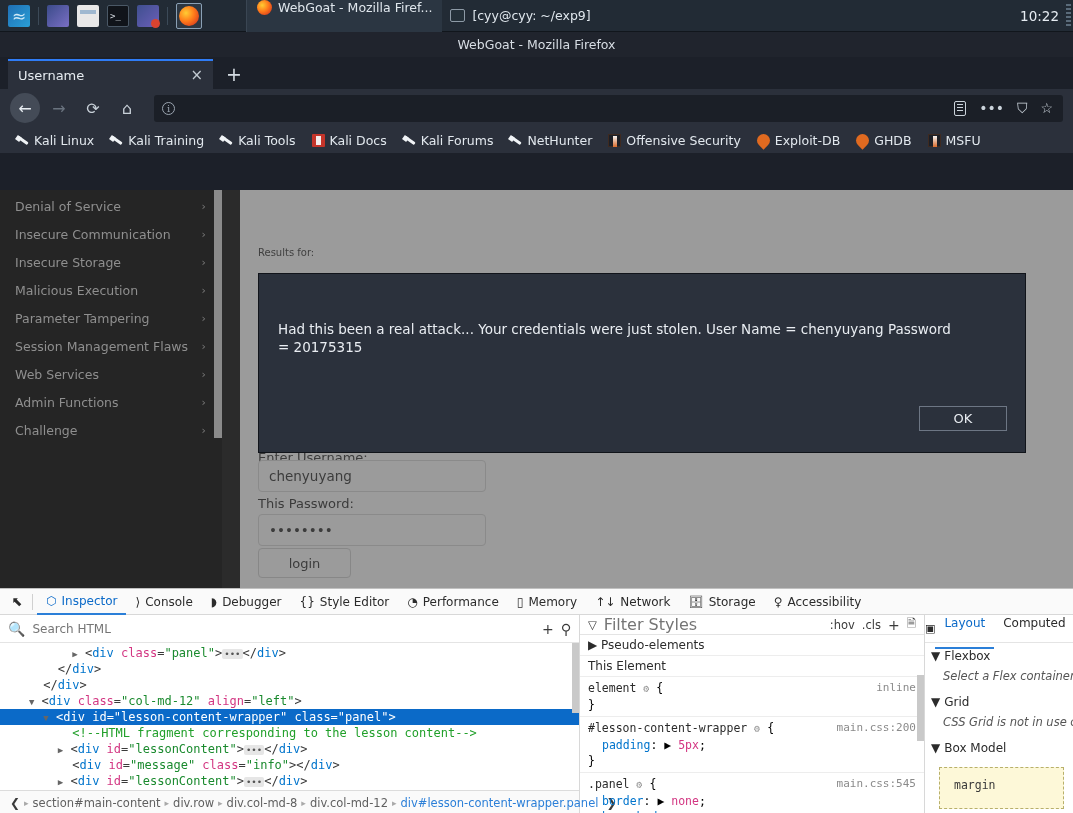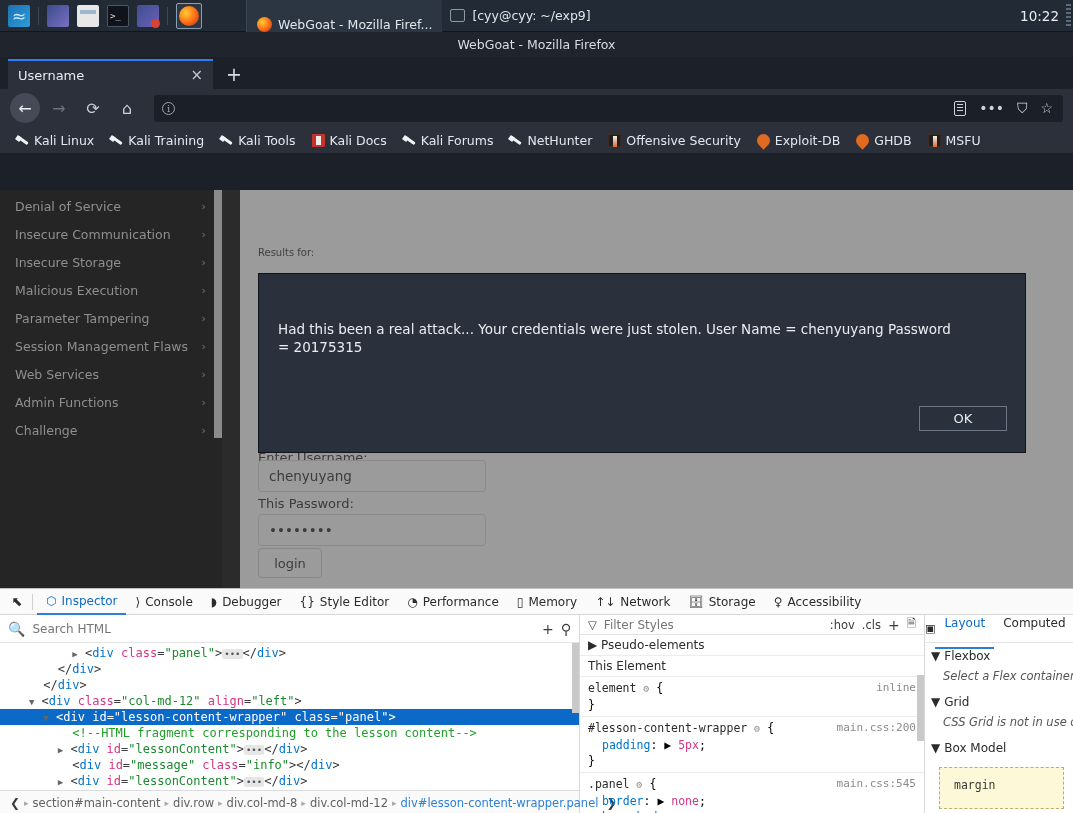--- a/index.html
+++ b/index.html
@@ -35,21 +35,21 @@
   .ic-app4 { background: linear-gradient(135deg,#3f4f8f,#6b5fb8); }
   .ic-app4:after{ content:""; position:absolute; right:-1px; bottom:-1px; width:9px;height:9px;
                   border-radius:50%; background:#d9432f;}
   .tb-active {
     border:1px solid #8aa0b5; background:#2d3742; padding:2px; margin:0 4px;
     height:26px; display:flex; align-items:center; border-radius:2px;
   }
   .ic-ff { width:20px;height:20px;border-radius:50%;
            background: radial-gradient(circle at 35% 35%, #ffcc33 0%, #ff7a1a 45%, #e24b1d 75%, #9c2d12 100%); }
   .tb-win {
-    margin-left: 36px; height:32px; display:flex; align-items:flex-end; gap:6px;
+    margin-left: 36px; height:32px; display:flex; align-items:flex-start; gap:6px;
     background:#2b3642; padding: 0 10px; border-left:1px solid #3a4653;
   }
   .ic-ff-s { width:15px;height:15px;border-radius:50%;
            background: radial-gradient(circle at 35% 35%, #ffcc33 0%, #ff7a1a 45%, #e24b1d 75%, #9c2d12 100%); }
   .tb-win-label { color:#dfe6ec; font-size:12.5px; white-space:nowrap; }
   .tb-win2 { height:32px; display:flex; align-items:center; gap:7px; padding:0 8px; }
   .ic-term-s { width:15px;height:13px; border:1px solid #8d9aa6; background:#243039; border-radius:2px;}
   .tb-clock { margin-left:auto; color:#e6ecf2; font-size:13.5px; padding-right:14px; }
   .tb-grip { position:absolute; right:2px; top:4px; width:5px; height:24px;
              background: repeating-linear-gradient(to bottom,#5a6b7a 0 2px, transparent 2px 4px); }
@@ -119,21 +119,21 @@
                   background:#2b313c; border:1px solid #11141a; }
   #alert-text { color:#e9edf2; font-size:13.5px; line-height:18px; padding:46px 0 0 19px;
                 max-width:700px; }
   #alert-ok { position:absolute; right:18px; bottom:21px; width:88px; height:25px;
               background:#2b313c; border:1px solid #6d7684; color:#e9edf2;
               font-size:13px; font-family:"DejaVu Sans",sans-serif; cursor:pointer; }
   .form-label { position:absolute; left:18px; color:#3b3b3b; font-size:13px; }
   .form-input { position:absolute; left:18px; width:228px; height:32px; background:#9b9b9b;
                 border:1px solid #8a8a8a; border-radius:4px; color:#3c3c3c;
                 font-size:13.5px; padding:0 10px; font-family:"DejaVu Sans",sans-serif; }
-  #login-btn { position:absolute; left:18px; top:358px; width:64px; height:30px;
+  #login-btn { position:absolute; left:18px; top:358px; width:93px; height:30px;
                background:#9b9b9b; border:1px solid #878787; border-radius:4px;
                color:#3c3c3c; font-size:13px; font-family:"DejaVu Sans",sans-serif;
                cursor:pointer; }
 
   
   #devtools { position:absolute; top:588px; left:0; width:1073px; height:225px;
               background:#ffffff; border-top:1px solid #c0c0c0;
               font-family:"DejaVu Sans", sans-serif; }
   #dt-toolbar { height:26px; display:flex; align-items:center; background:#fafafa;
                 border-bottom:1px solid #d8d8d8; padding-left:6px; }
@@ -171,21 +171,21 @@
   .bc-arrow { color:#3a3a3a; font-size:12px; padding:0 4px; cursor:pointer; }
   .bc-item { color:#606060; padding:0 4px; white-space:nowrap; cursor:pointer; }
   .bc-item.last { color:#2b7fd8; }
   .bc-sep { color:#a8a8a8; font-size:9px; }
 
   
   #dt-styles { width:345px; border-right:1px solid #d8d8d8; display:flex; flex-direction:column;
                position:relative; }
   #st-filter { height:28px; display:flex; align-items:center; gap:7px;
                border-bottom:1px solid #e4e4e4; padding:0 8px; font-size:11.5px; }
-  #st-filter-input { flex:1; border:none; outline:none; font-size:12px; color:#8a8a8a;
+  #st-filter-input { flex:1; border:none; outline:none; font-size:16px; color:#8a8a8a;
                      background:transparent; font-family:"DejaVu Sans",sans-serif; }
   .st-act { color:#3a3a3a; font-size:11.5px; cursor:pointer; }
   .st-row { padding:3px 8px; font-size:12px; color:#2b2b2b; border-bottom:1px solid #ededed;}
   .st-rule { font-family:"DejaVu Sans Mono", monospace; font-size:11.5px;
              padding:3px 8px; border-bottom:1px solid #ededed; position:relative;
              line-height:16px; }
   .st-src { position:absolute; right:8px; top:3px; color:#8a8a8a; font-size:11px; }
   .sel-name { color:#2b2b2b; }
   .sel-id { color:#2b2b2b; }
   .prop { color:#0074cc; padding-left:14px; }

